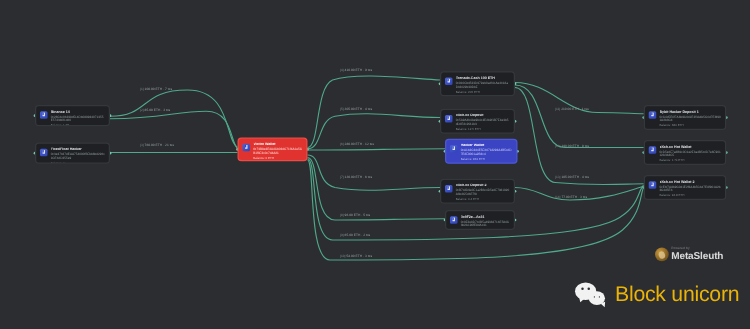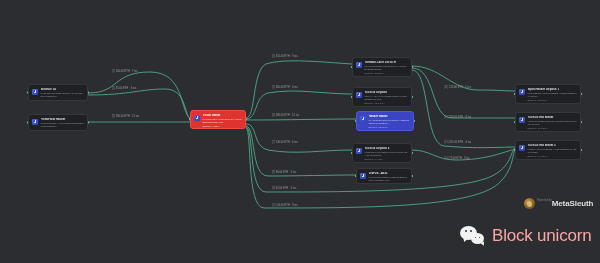--- a/index.html
+++ b/index.html
@@ -136,21 +136,21 @@
   .ms-logo::after {
     content: "";
     position: absolute;
     left: 3px; top: 2.5px;
     width: 5px; height: 6px;
     border-radius: 50% 50% 45% 45%;
     background: #f0d9a0;
     opacity: 0.75;
     transform: rotate(-18deg);
   }
-  .ms-textwrap { display: flex; line-height: 1; }
+  .ms-textwrap { display: flex; flex-direction: column; line-height: 1; }
   .ms-powered {
     font-size: 2.6px;
     color: #8a8a8a;
     letter-spacing: 0.1px;
   }
   .ms-brand {
     font-size: 8px;
     font-weight: bold;
     color: #e9e9e9;
     letter-spacing: -0.1px;
@@ -198,21 +198,21 @@
     width: 2.2px; height: 2.2px;
     border-radius: 50%;
     background: #2b2d30;
   }
   .bu-eye.b1 { left: 4.5px; top: 4px; }
   .bu-eye.b2 { left: 9.5px; top: 4px; }
   .bu-eye.s1 { left: 14.5px; top: 10.5px; width: 1.9px; height: 1.9px; }
   .bu-eye.s2 { left: 18.5px; top: 10.5px; width: 1.9px; height: 1.9px; }
   .bu-label {
     font-size: 17px;
-    color: #fca5a5;
+    color: #eab308;
     letter-spacing: -0.2px;
     white-space: nowrap;
   }
 </style>
 </head>
 <body>
 
 <div id="canvas">
 
   <svg id="edge-layer" viewBox="0 0 600 263">

